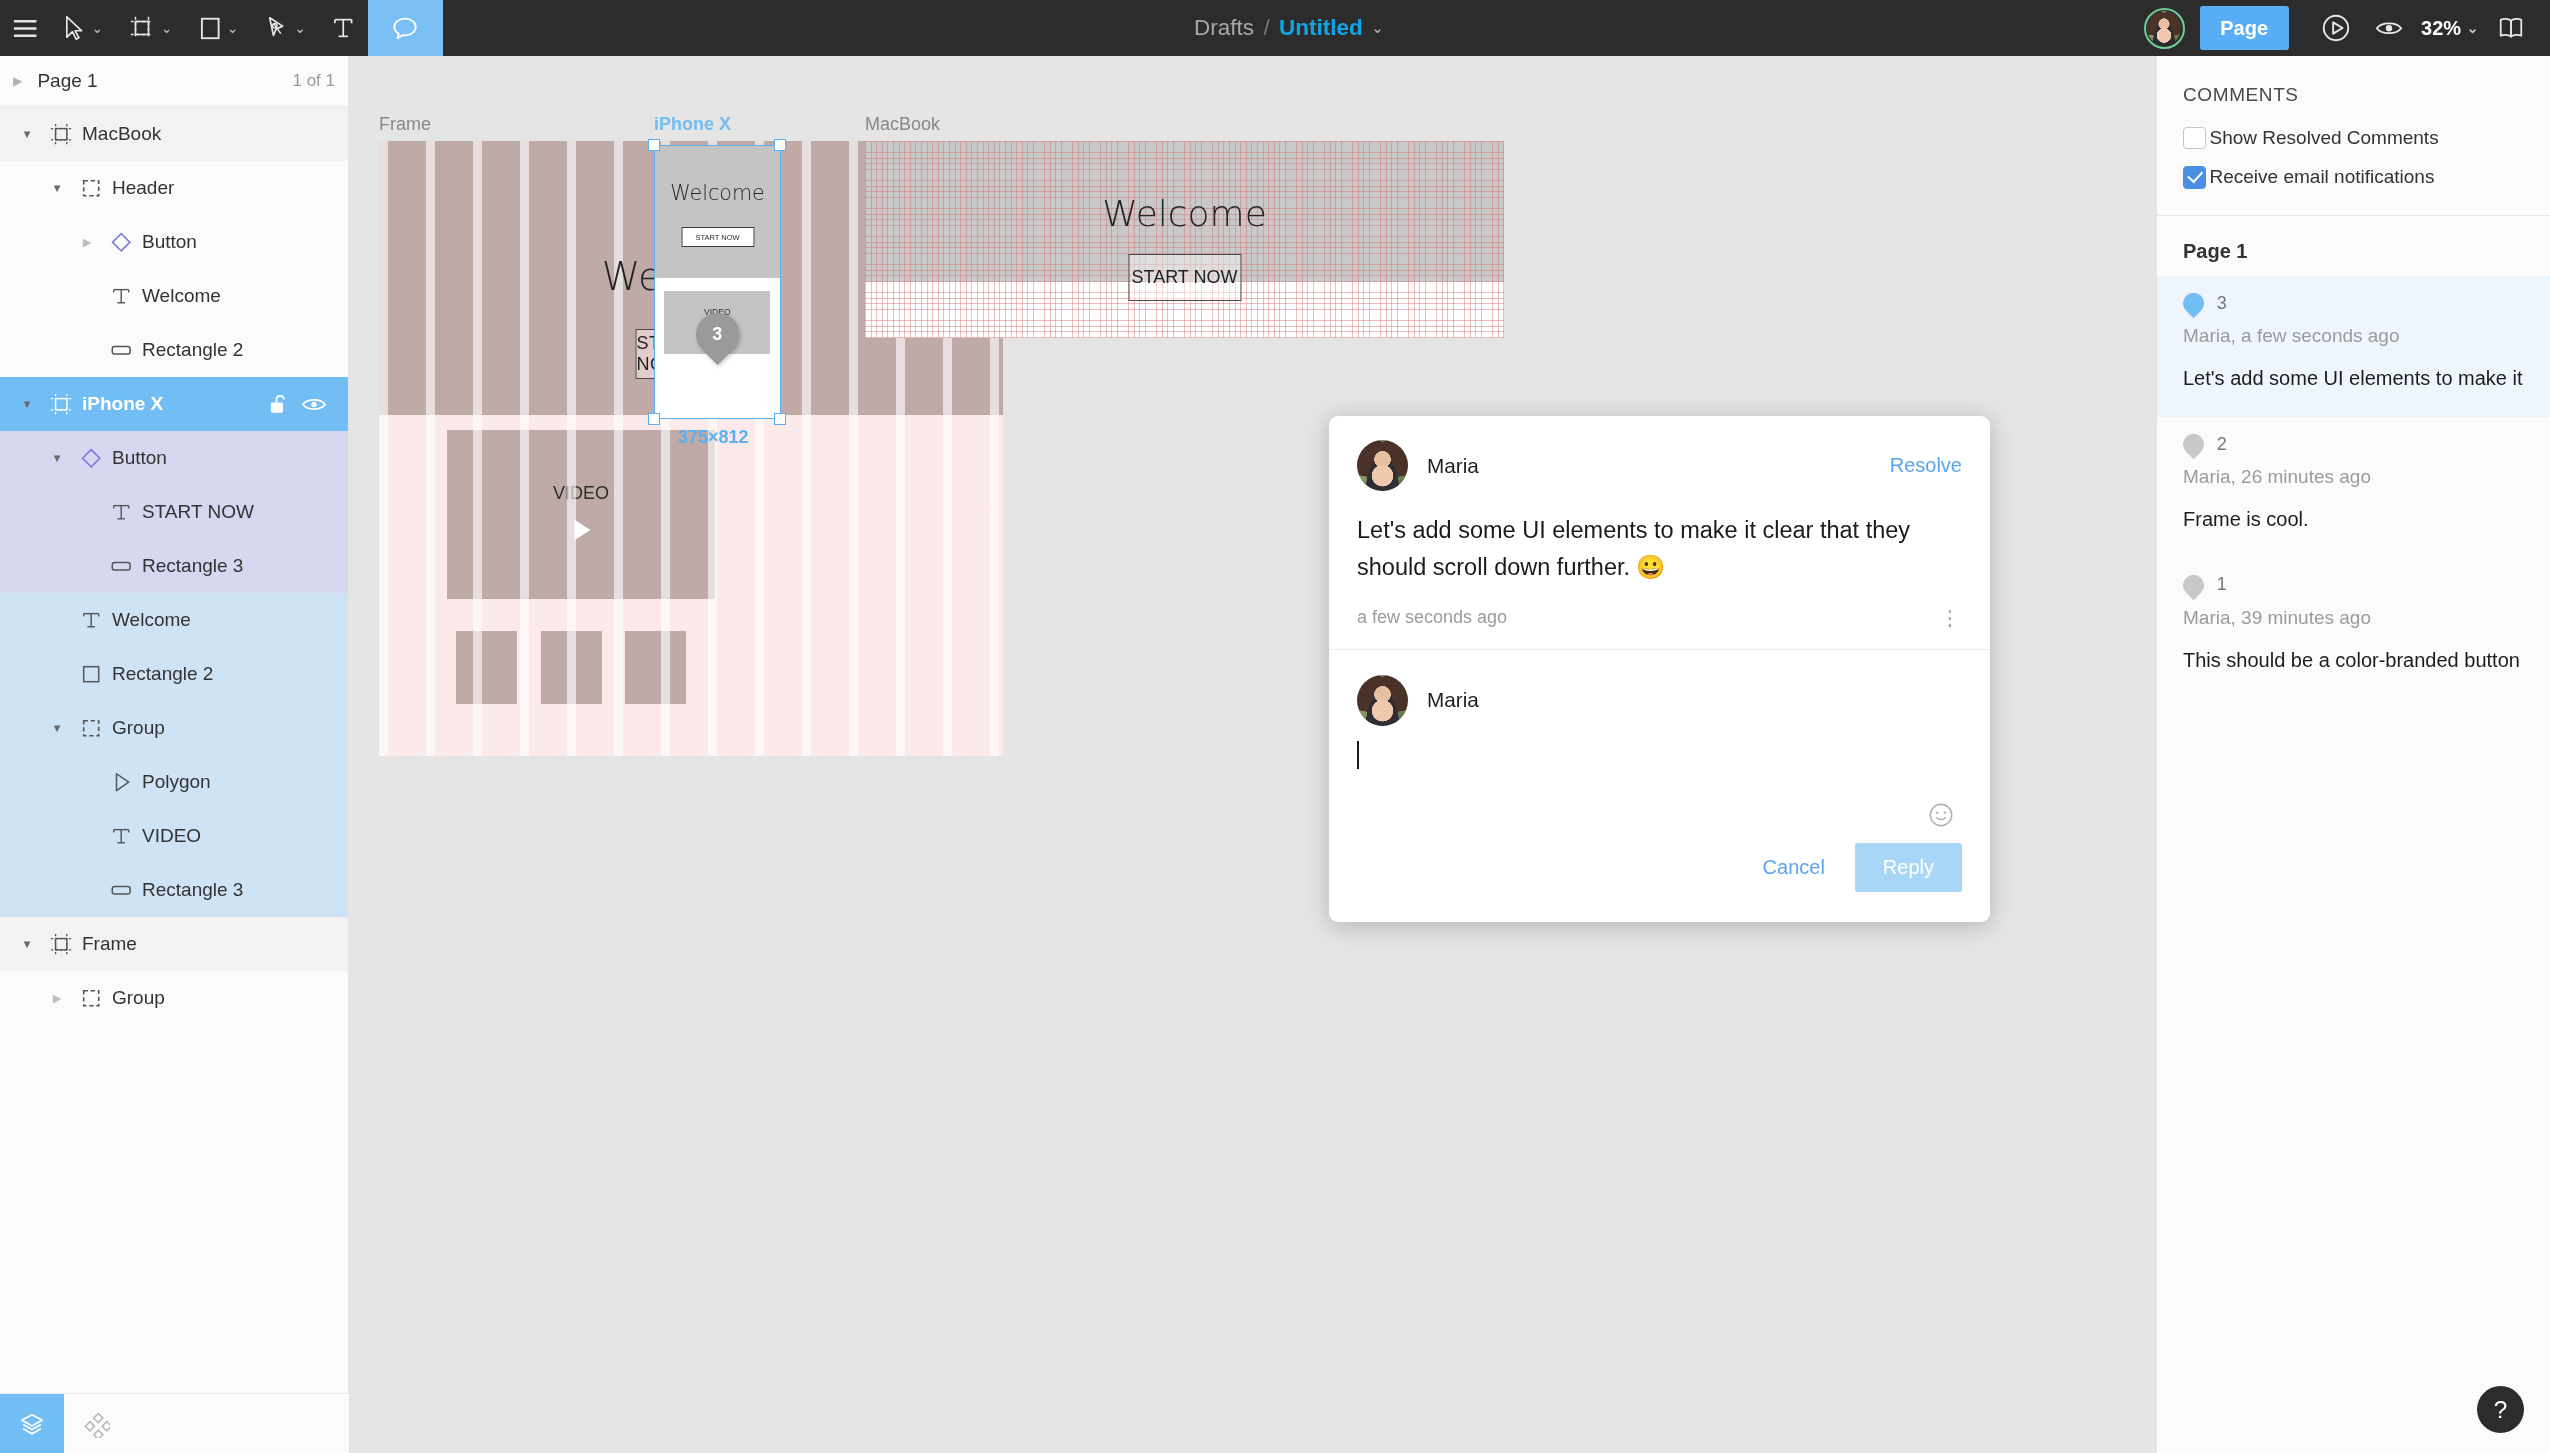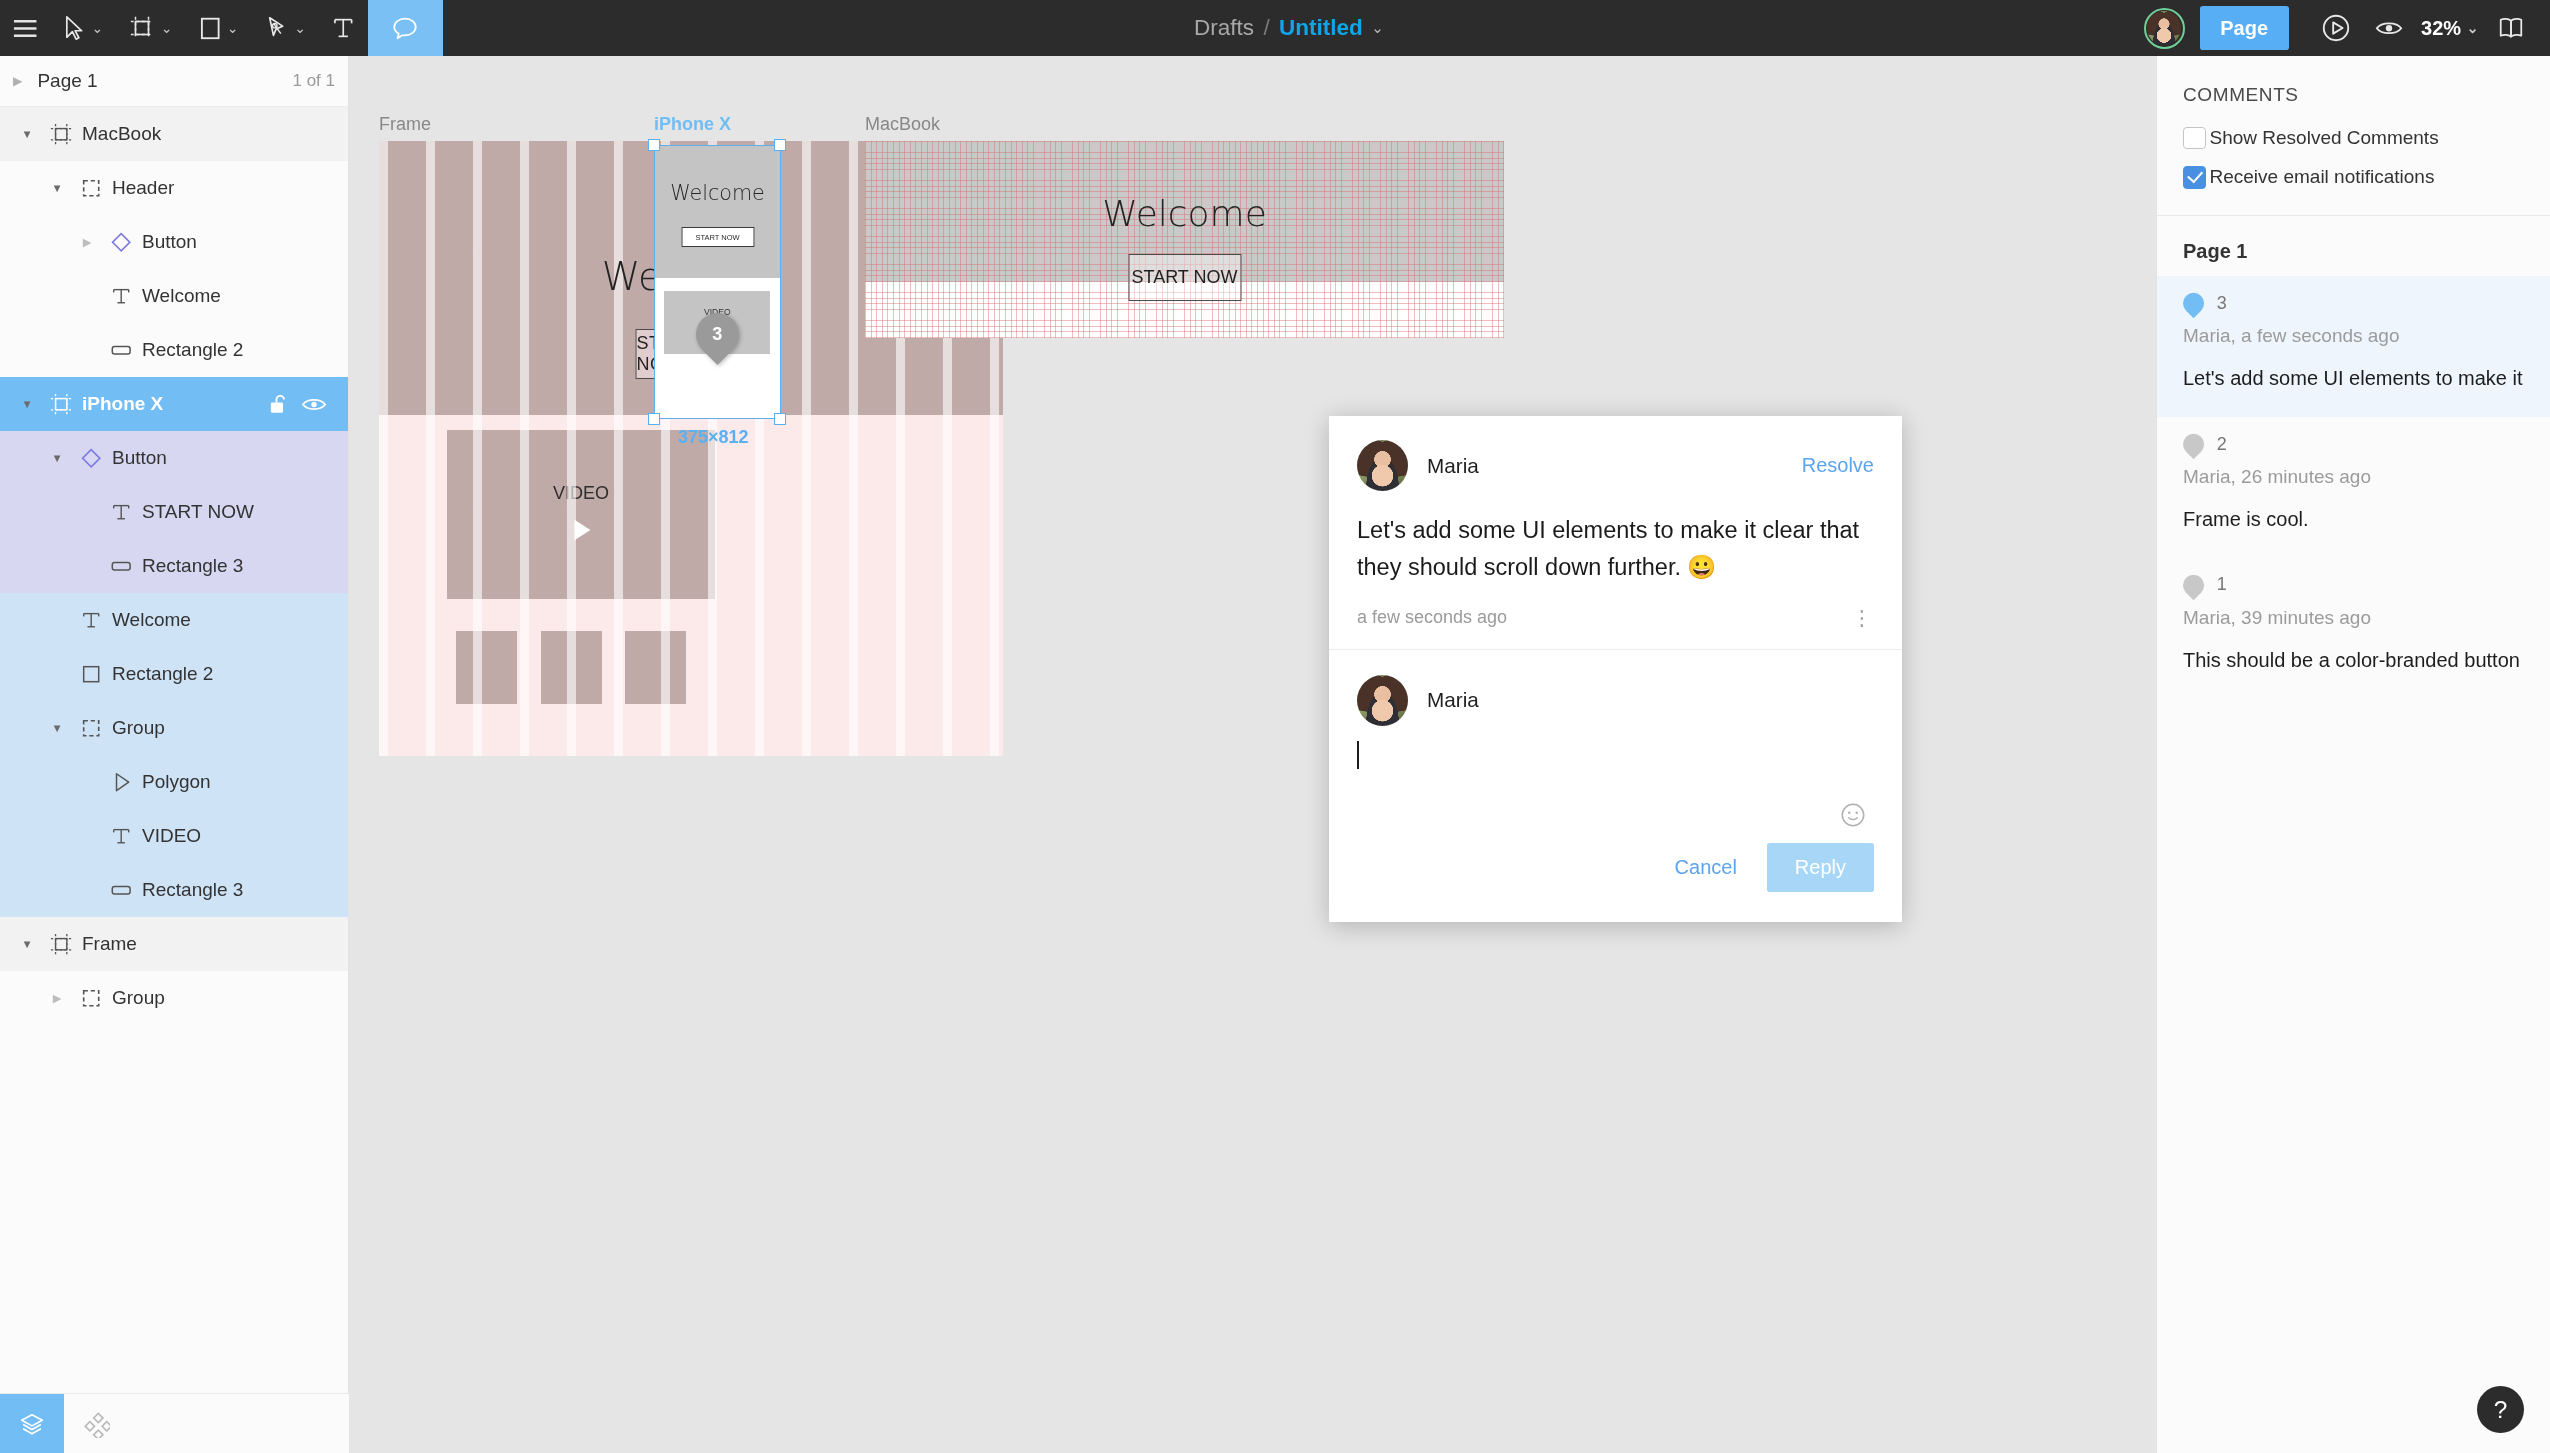--- a/index.html
+++ b/index.html
@@ -193,22 +193,22 @@
     font-size: 36px; color: #232323; font-family: "DejaVu Sans", sans-serif; font-weight: 300;
   }
   .art-mac .startnow {
     position: absolute; left: 50%; transform: translateX(-50%); top: 113px;
     width: 113px; height: 47px; border: 1.9px solid #4a4a4a; background: rgba(255,255,255,0.4);
     display: flex; align-items: center; justify-content: center; font-size: 18px; color: #1f1f1f;
   }
 
   
   .popup {
-    position: absolute; left: 1329px; top: 416px; width: 573px;
-    background: #fff; border-radius: 1px;
+    position: absolute; left: 1329px; top: 416px; width: 661px;
+    background: #fff; border-radius: 9px;
     box-shadow: 0 3.8px 24.4px rgba(0,0,0,0.22); z-index: 40;
   }
   .pu-head { display: flex; align-items: center; padding: 24.4px 28px 0 28px; }
   .pu-avatar {
     width: 51px; height: 51px; border-radius: 50%; flex: 0 0 51px;
     background:
       radial-gradient(circle at 50% 70%, #f0c9ad 0 24%, transparent 25%),
       radial-gradient(circle at 50% 38%, #e8bfa0 0 20%, transparent 21%),
       radial-gradient(ellipse at 50% 95%, #2e2e34 0 45%, transparent 46%),
       radial-gradient(ellipse at 22% 34%, #4a3228 0 40%, transparent 41%),

